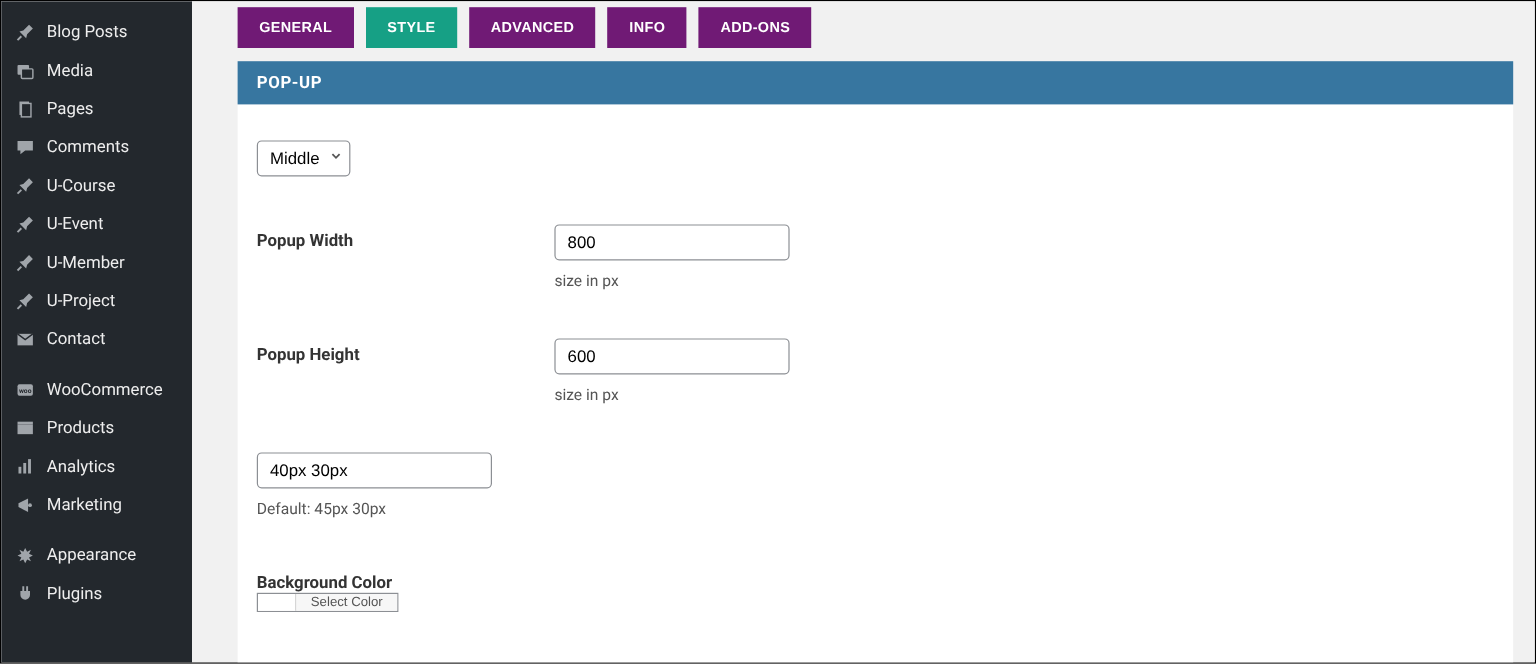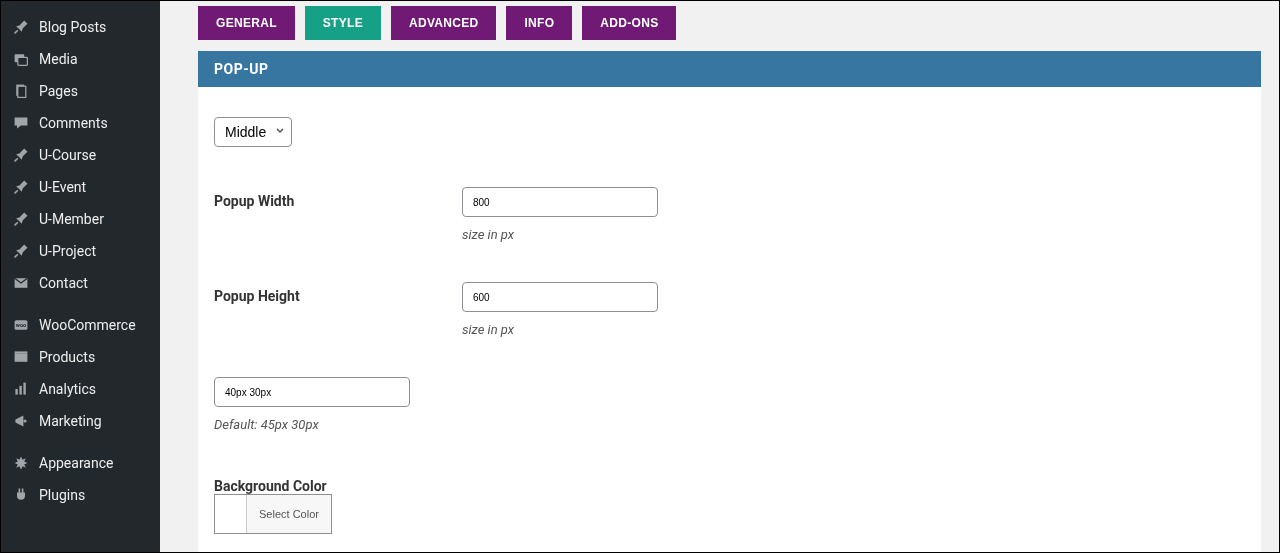--- a/index.html
+++ b/index.html
@@ -93,28 +93,28 @@
   .select-wrap { position: relative; display: inline-block; }
   .select-wrap .chev {
     position: absolute; right: 6px; top: 50%; transform: translateY(-50%);
     pointer-events: none; color: #555;
   }
   input[type=text] {
     width: 196px;
     padding: 4px 10px;
     border: 1px solid #8c8f94;
     border-radius: 4px;
-    font-size: 10px;
+    font-size: 14px;
     min-height: 30px;
   }
-  .hint { font-style: italic; color: #555; font-size: 13px; margin-top: 10px; }
+  .hint { color: #555; font-size: 13px; margin-top: 10px; }
   .color-picker {
     display: flex; align-items: stretch;
     border: 1px solid #8c8f94;
-    height: 40px;
+    height: 16px;
   }
   .color-swatch { width: 32px; background: #fff; border-right: 1px solid #ccc; }
   .color-btn { background: #f7f7f7; border: none; font-size: 11px; color: #555; padding: 0 12px; cursor: pointer; }
 </style>
 </head>
 <body>
 
 <div class="sidebar" id="sidebar">
     <div class="side-item">
       <span class="icon">

